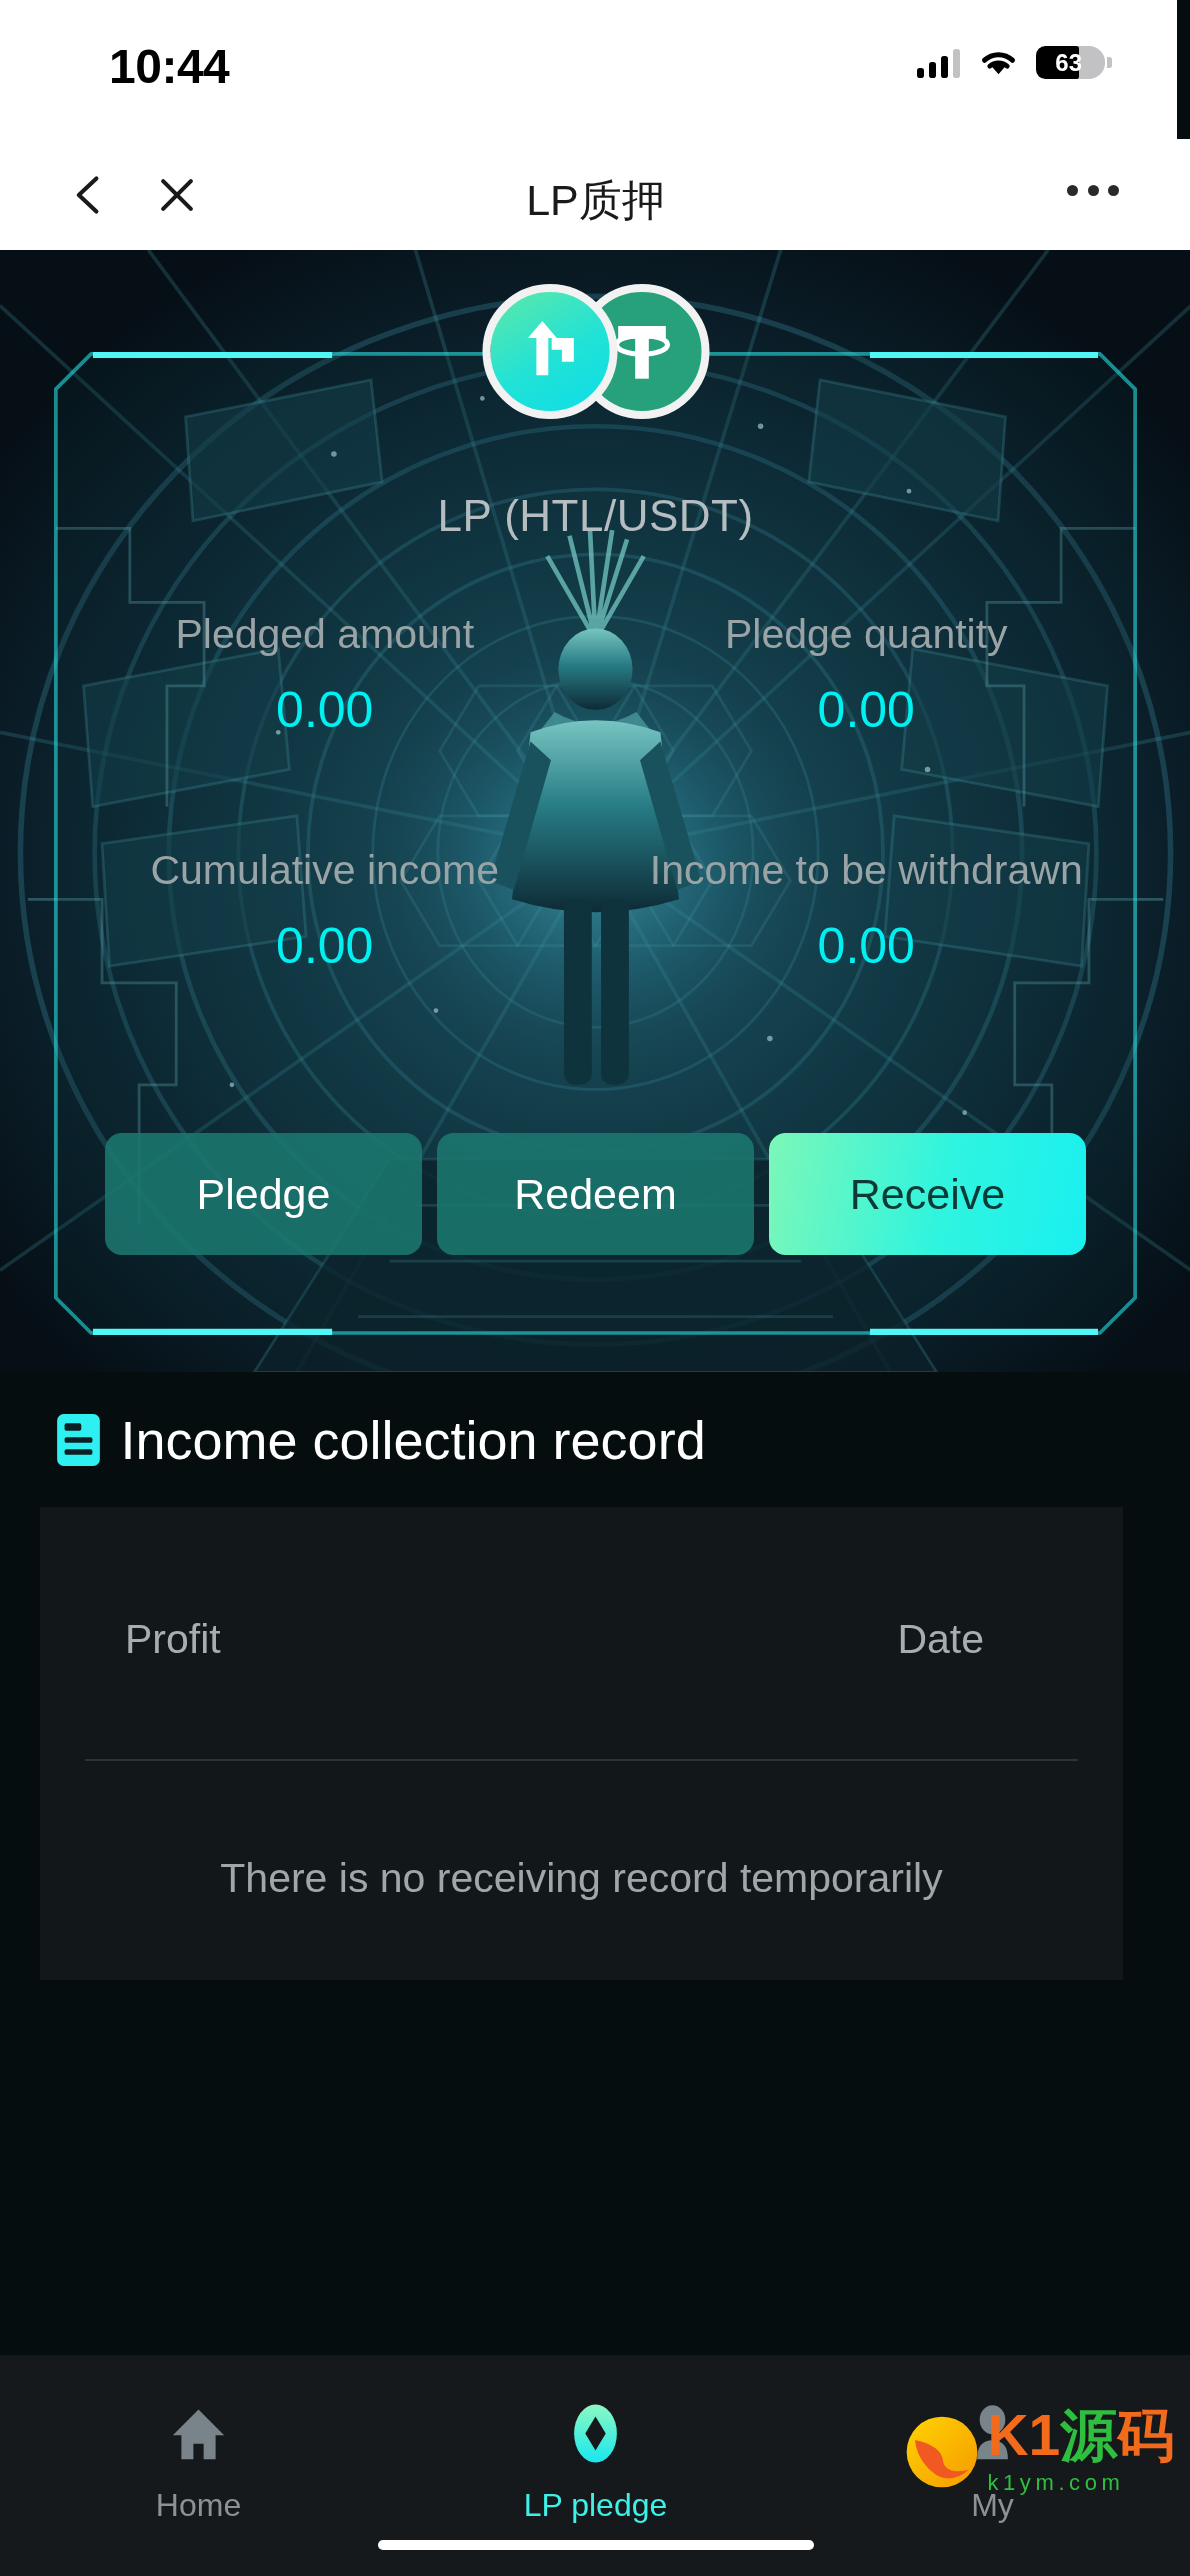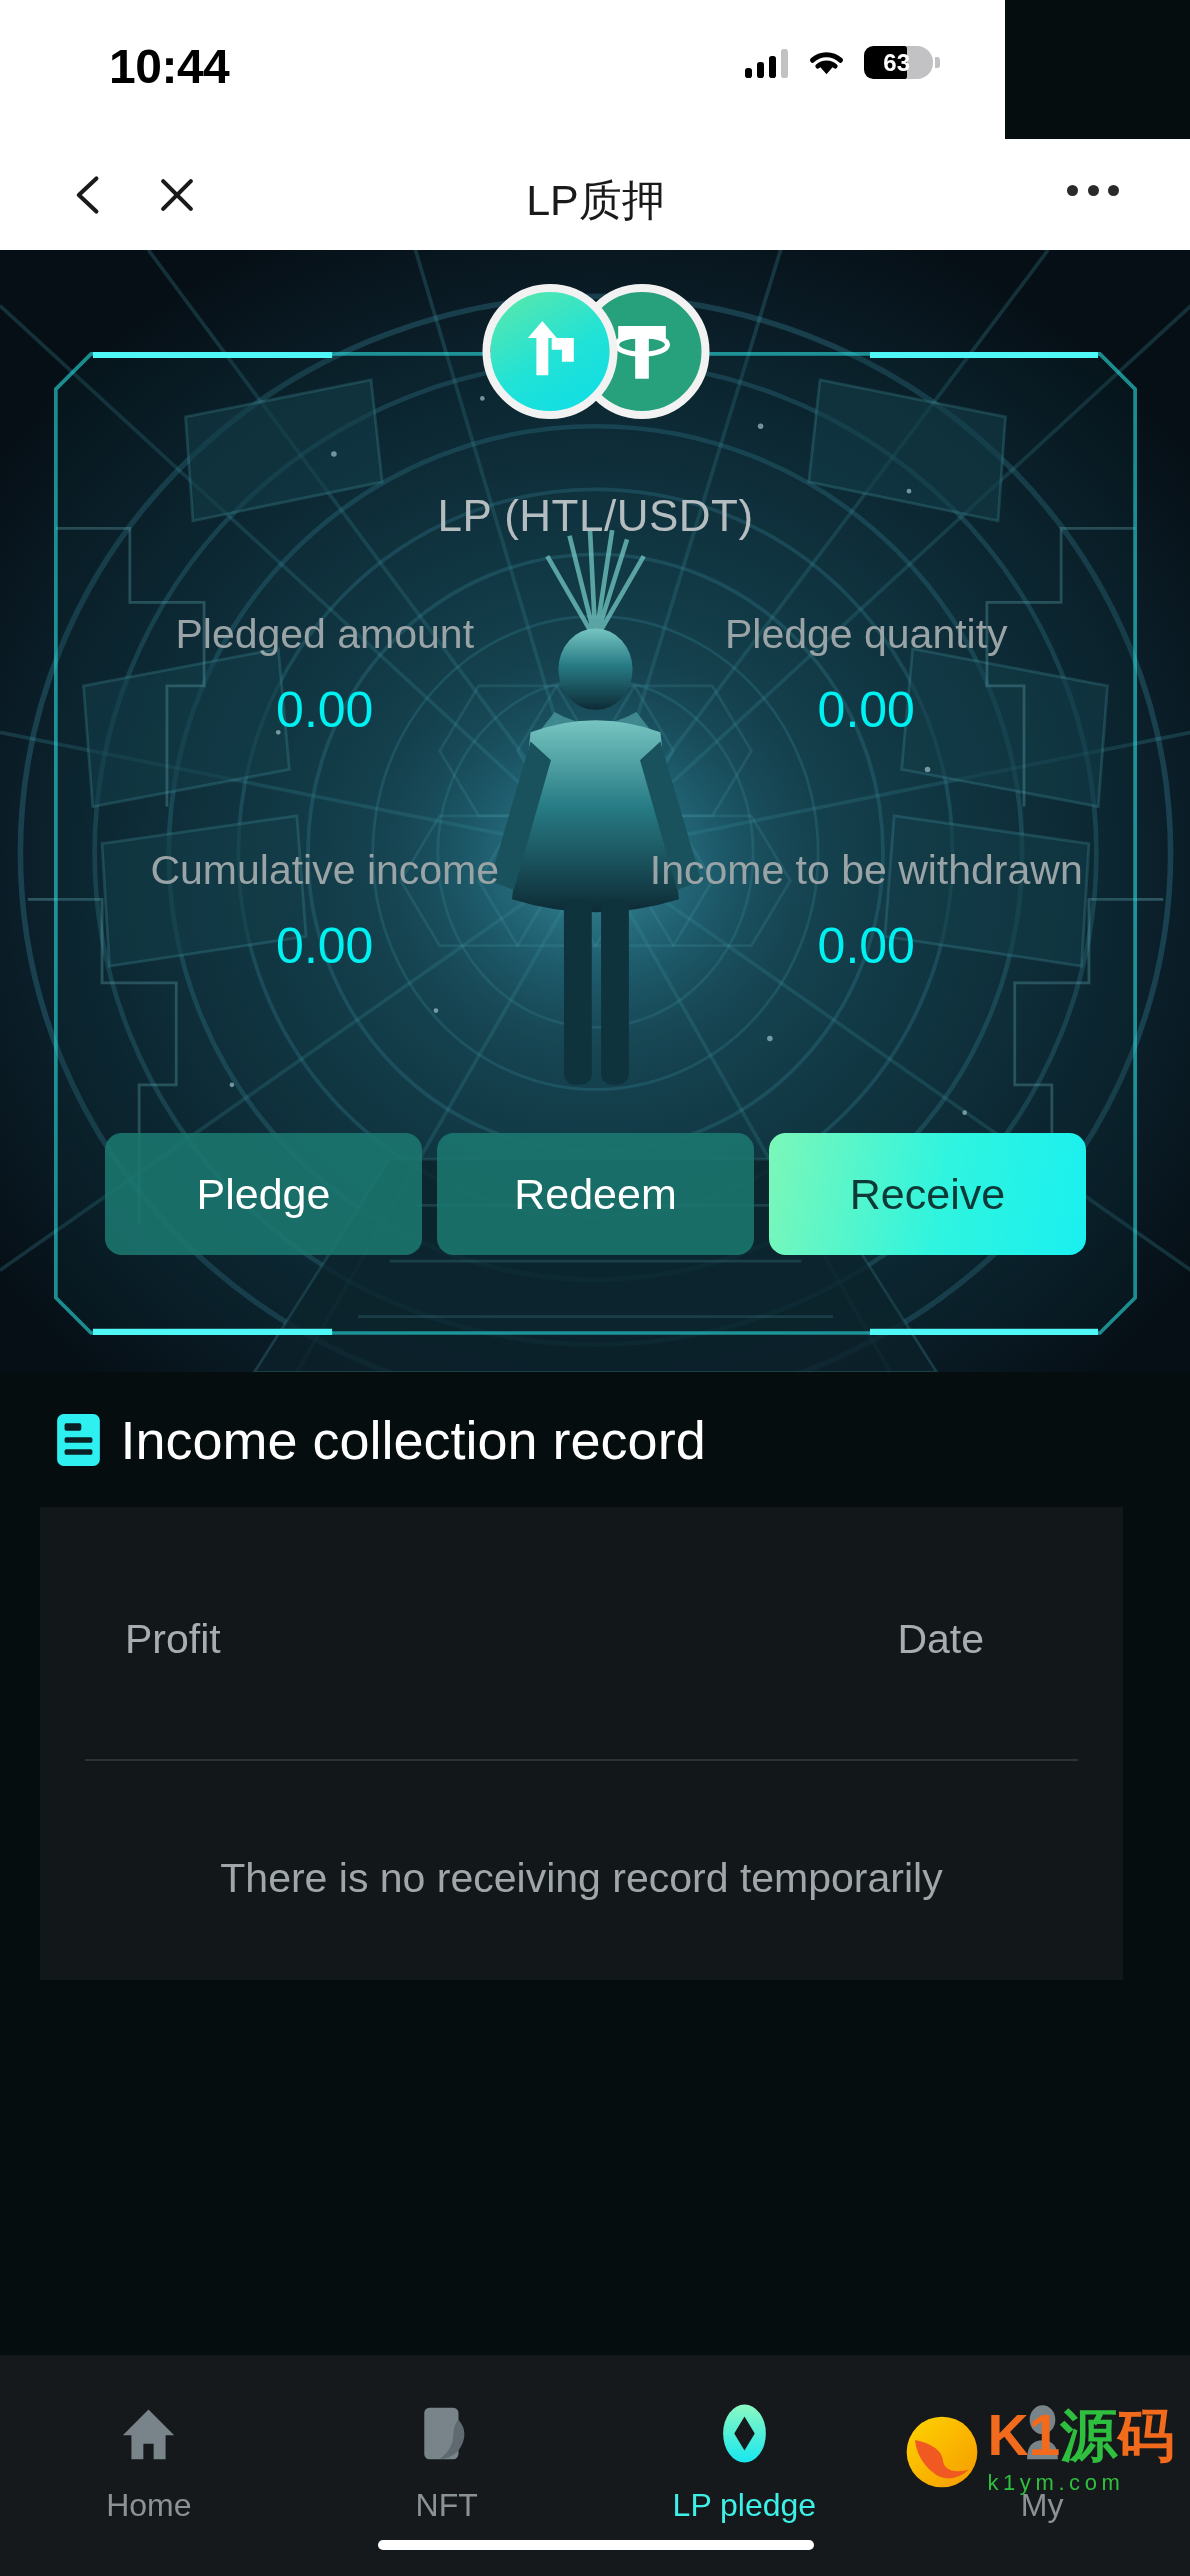--- a/index.html
+++ b/index.html
@@ -6,21 +6,21 @@
   html,body { width:1191px; height:2576px; }
   body {
     font-family:"Liberation Sans", sans-serif;
     background:#050d0e;
     overflow:hidden;
     position:relative;
   }
 
   
   .statusbar{
-    position:absolute; top:0; left:0; width:1005px; height:139px;
+    position:absolute; top:0; left:0; width:1177px; height:139px;
     background:#ffffff; z-index:30;
   }
   .sb-time{
     position:absolute; left:109px; top:39px;
     font-size:48px; font-weight:700; color:#000; letter-spacing:-0.5px;
   }
   .sb-right{
     position:absolute; right:72px; top:46px;
     display:flex; align-items:center; gap:18.5px;
   }
@@ -446,29 +446,20 @@
 
   <div class="tab">
     <span class="tab-icon">
       <svg viewBox="0 0 76 76" width="65" height="65">
         <path d="M38 10 L68 40 L58 40 L58 68 L44 68 L44 50 L32 50 L32 68 L18 68 L18 40 L8 40 Z" fill="#79838a"></path>
       </svg>
     </span>
     <span class="tab-label">Home</span>
   </div>
 
-  <div class="tab">
-    <span class="tab-icon">
-      <svg viewBox="0 0 76 76" width="65" height="65">
-        <path d="M18 8 h28 a6 6 0 0 1 6 6 v48 a6 6 0 0 1 -6 6 h-28 a6 6 0 0 1 -6 -6 v-48 a6 6 0 0 1 6 -6 z" fill="#79838a"></path>
-        <path d="M52 22 q14 16 0 36 q-10 10 -22 10 q16 -12 16 -28 q0 -12 6 -18 z" fill="#5f6a70"></path>
-      </svg>
-    </span>
-    <span class="tab-label">NFT</span>
-  </div>
 
   <div class="tab active">
     <span class="tab-icon">
       <svg viewBox="0 0 76 76" width="65" height="65">
         <defs>
           <linearGradient id="dmG" x1="0" y1="0" x2="0" y2="1">
             <stop offset="0%" stop-color="#8cf9c2"></stop>
             <stop offset="100%" stop-color="#18e7ef"></stop>
           </linearGradient>
         </defs>

